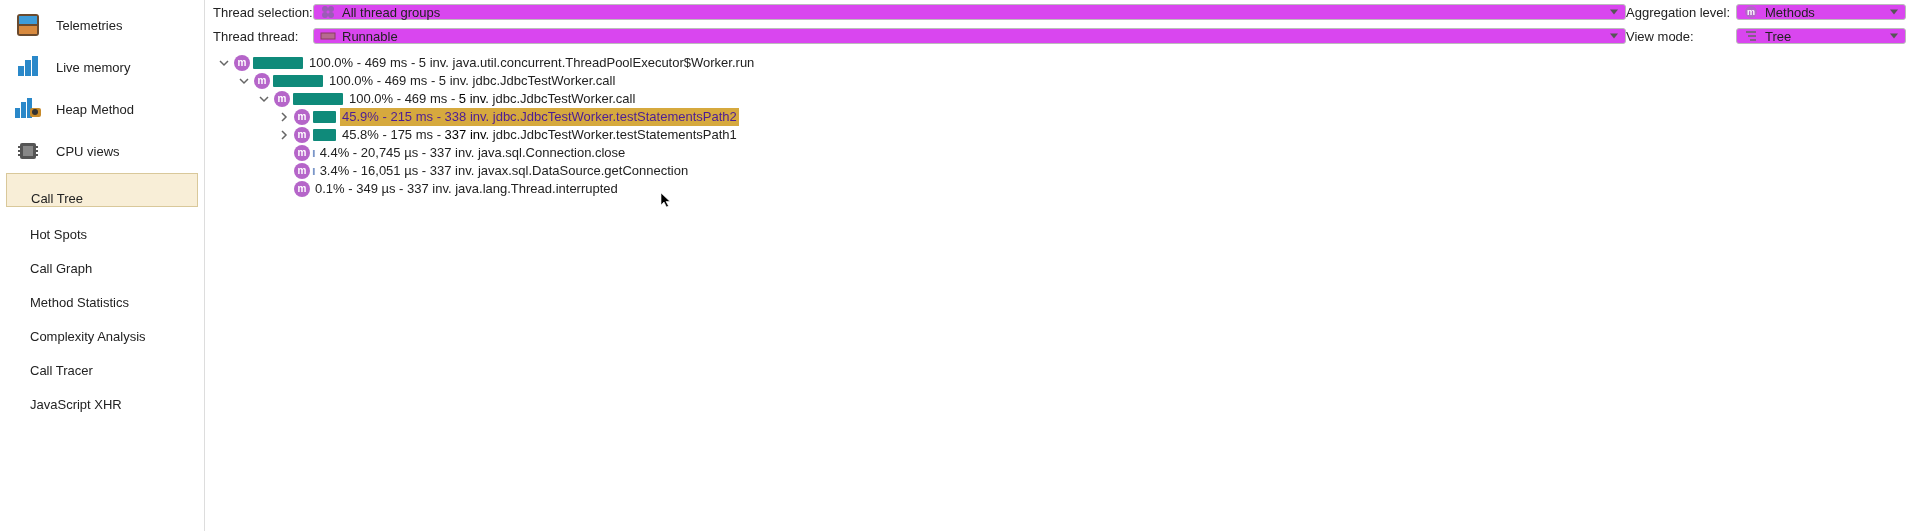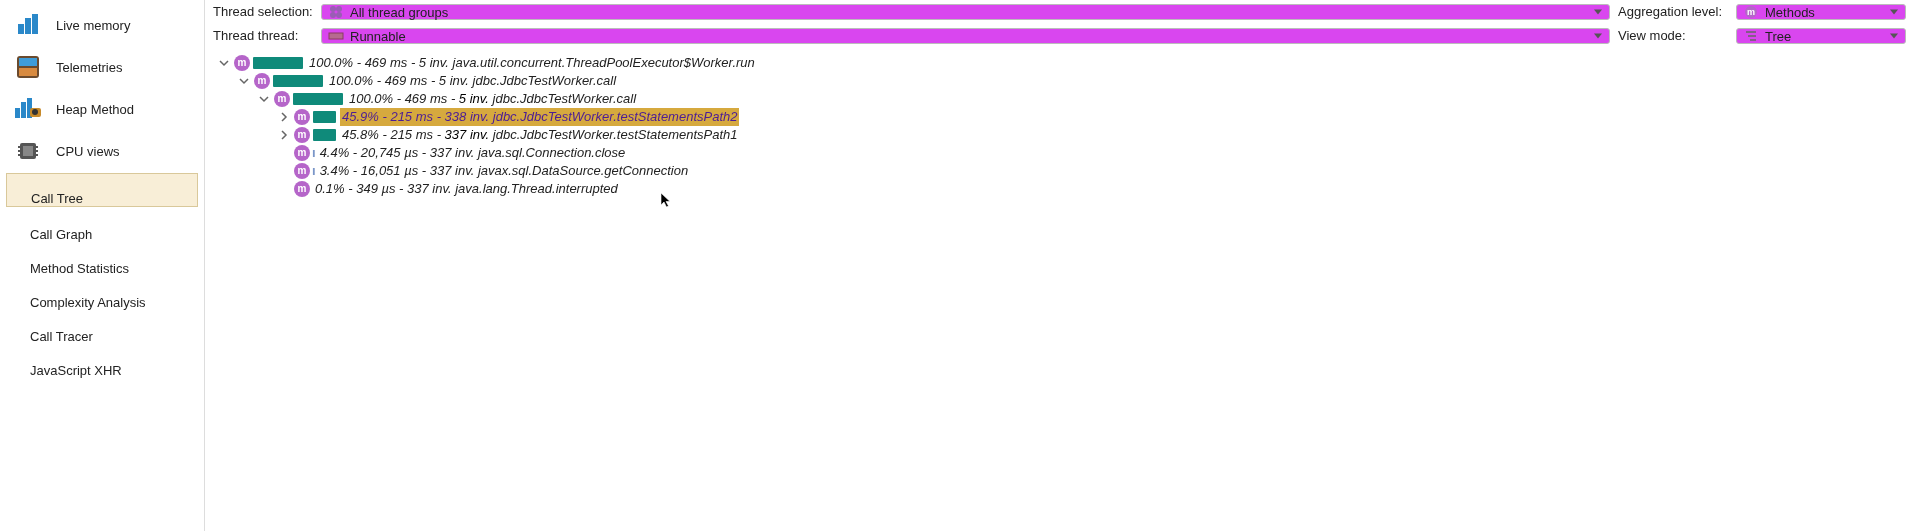--- a/index.html
+++ b/index.html
@@ -8,67 +8,67 @@
   
   .sidebar { width: 205px; border-right: 1px solid #ddd; padding-top: 4px; background: #fff; }
   .sidebar-item { display: flex; align-items: center; height: 42px; padding-left: 14px; cursor: pointer; gap: 14px; }
   .sidebar-sub { display: flex; align-items: flex-end; height: 34px; padding-left: 30px; cursor: pointer; }
   .sidebar-sub.selected { background: #f8eed7; border: 1px solid #d9c89a; margin: 1px 6px; padding-left: 24px; }
   .sb-icon { width: 28px; height: 28px; flex: 0 0 28px; display: flex; align-items: center; justify-content: center; }
 
   
   .main { flex: 1; display: flex; flex-direction: column; }
   .toolbar { display: flex; align-items: center; gap: 8px; padding: 4px 8px; flex-wrap: wrap; }
-  .toolbar-row { display: flex; align-items: flex-start; gap: 8px; width: 100%; }
+  .toolbar-row { display: flex; align-items: center; gap: 0; width: 100%; }
   .label { white-space: nowrap; width: 100px; }
   .label-wide { white-space: nowrap; width: 110px; }
   .select { height: 16px; background: #d946ef; border: 1px solid #bbb; display: flex; align-items: center; padding: 0 22px 0 6px; position: relative; gap: 6px; cursor: pointer; border-radius: 3px; }
   .select::after { content: ""; position: absolute; right: 7px; top: 50%; width: 0; height: 0; border-left: 4px solid transparent; border-right: 4px solid transparent; border-top: 5px solid #555; transform: translateY(-50%); }
   .select .sel-ic { width: 16px; height: 16px; display: inline-flex; align-items: center; justify-content: center; }
   .sel-main { flex: 1; }
   .sel-agg { width: 170px; }
   .sel-view { width: 170px; }
 
   
   .tree { padding: 6px 4px 6px 8px; font-size: 13px; line-height: 18px; overflow: auto; flex: 1; }
   .node { display: flex; align-items: center; height: 18px; white-space: nowrap; }
   .caret { width: 14px; height: 14px; display: inline-flex; align-items: center; justify-content: center; cursor: pointer; color: #555; font-size: 10px; }
   .caret.spacer { visibility: hidden; }
   .m-ic { width: 16px; height: 16px; border-radius: 50%; background: #b565c9; color: #fff; font-size: 10px; font-weight: bold; display: inline-flex; align-items: center; justify-content: center; margin: 0 3px; }
   .bar { height: 12px; background: #0f8a7a; display: inline-block; margin-right: 4px; border-radius: 1px; }
-  .txt { padding: 0 2px; font-style: italic; }
+  .txt { padding: 0 2px; }
   .blue { color: #000000; }
   .hl { background: #d6a93e; color: #4c1d95; padding: 0 2px; }
 
   
   .pipe { color: #7a96c8; margin-left: -1px; margin-right: 2px; font-weight: bold; }
 </style>
 </head>
 <body>
 
 <div class="sidebar">
   <div class="sidebar-item">
     <span class="sb-icon">
       <svg width="26" height="26">
+          <rect x="2" y="2" width="22" height="22" rx="3" fill="#6b4a2d"></rect>
+          <rect x="4" y="4" width="18" height="8" fill="#3f9cd8"></rect>
+          <rect x="4" y="14" width="18" height="8" fill="#d88a3f"></rect>
+        </svg>
+    </span>
+    <span>Telemetries</span>
+  </div>
+  <div class="sidebar-item">
+    <span class="sb-icon">
+      <svg width="26" height="26">
           <rect x="3" y="12" width="6" height="10" fill="#2a88c9"></rect>
           <rect x="10" y="6" width="6" height="16" fill="#2a88c9"></rect>
           <rect x="17" y="2" width="6" height="20" fill="#2a88c9"></rect>
         </svg>
     </span>
     <span>Live memory</span>
-  </div>
-  <div class="sidebar-item">
-    <span class="sb-icon">
-      <svg width="26" height="26">
-          <rect x="2" y="2" width="22" height="22" rx="3" fill="#6b4a2d"></rect>
-          <rect x="4" y="4" width="18" height="8" fill="#3f9cd8"></rect>
-          <rect x="4" y="14" width="18" height="8" fill="#d88a3f"></rect>
-        </svg>
-    </span>
-    <span>Telemetries</span>
   </div>
   <div class="sidebar-item">
     <span class="sb-icon">
       <svg width="28" height="26">
           <rect x="1" y="12" width="5" height="10" fill="#2a88c9"></rect>
           <rect x="7" y="6" width="5" height="16" fill="#2a88c9"></rect>
           <rect x="13" y="2" width="5" height="20" fill="#2a88c9"></rect>
           <rect x="16" y="12" width="11" height="9" rx="2" fill="#c78a2a"></rect>
           <circle cx="21" cy="16" r="3" fill="#333"></circle>
         </svg>
@@ -88,20 +88,23 @@
           <line x1="21" y1="17" x2="23" y2="17" stroke="#555" stroke-width="2"></line>
         </svg>
     </span>
     <span>CPU views</span>
   </div>
 
   <div class="sidebar-sub selected">
     <span>Call Tree</span>
   </div>
   <div class="sidebar-sub">
+    <span>Hot Spots</span>
+  </div>
+  <div class="sidebar-sub">
     <span>Call Graph</span>
   </div>
   <div class="sidebar-sub">
     <span>Method Statistics</span>
   </div>
   <div class="sidebar-sub">
     <span>Complexity Analysis</span>
   </div>
   <div class="sidebar-sub">
     <span>Call Tracer</span>
@@ -204,21 +207,21 @@
         <span class="txt hl">45.9% - 215 ms - 338 inv. jdbc.JdbcTestWorker.testStatementsPath2</span>
       </div>
       <div class="node" style="padding-left: 64px; position: relative;">
         <span class="caret">
           <svg width="10" height="10">
             <path d="M3 1 L7 5 L3 9" fill="none" stroke="#666" stroke-width="1.5"></path>
           </svg>
         </span>
         <span class="m-ic">m</span>
         <span class="bar" style="width: 23px;"></span>
-        <span class="txt"><span>45.8% - 215 ms - </span><span class="blue">337 inv.</span><span> jdbc.JdbcTestWorker.testStatementsPath1</span></span>
+        <span class="txt"><span>45.8% - 175 ms - </span><span class="blue">337 inv.</span><span> jdbc.JdbcTestWorker.testStatementsPath1</span></span>
       </div>
       <div class="node" style="padding-left: 64px;">
         <span class="caret spacer"></span>
         <span class="m-ic">m</span>
         <span class="pipe">ı</span>
         <span class="txt">4.4% - 20,745 µs - 337 inv. java.sql.Connection.close</span>
       </div>
       <div class="node" style="padding-left: 64px;">
         <span class="caret spacer"></span>
         <span class="m-ic">m</span>

